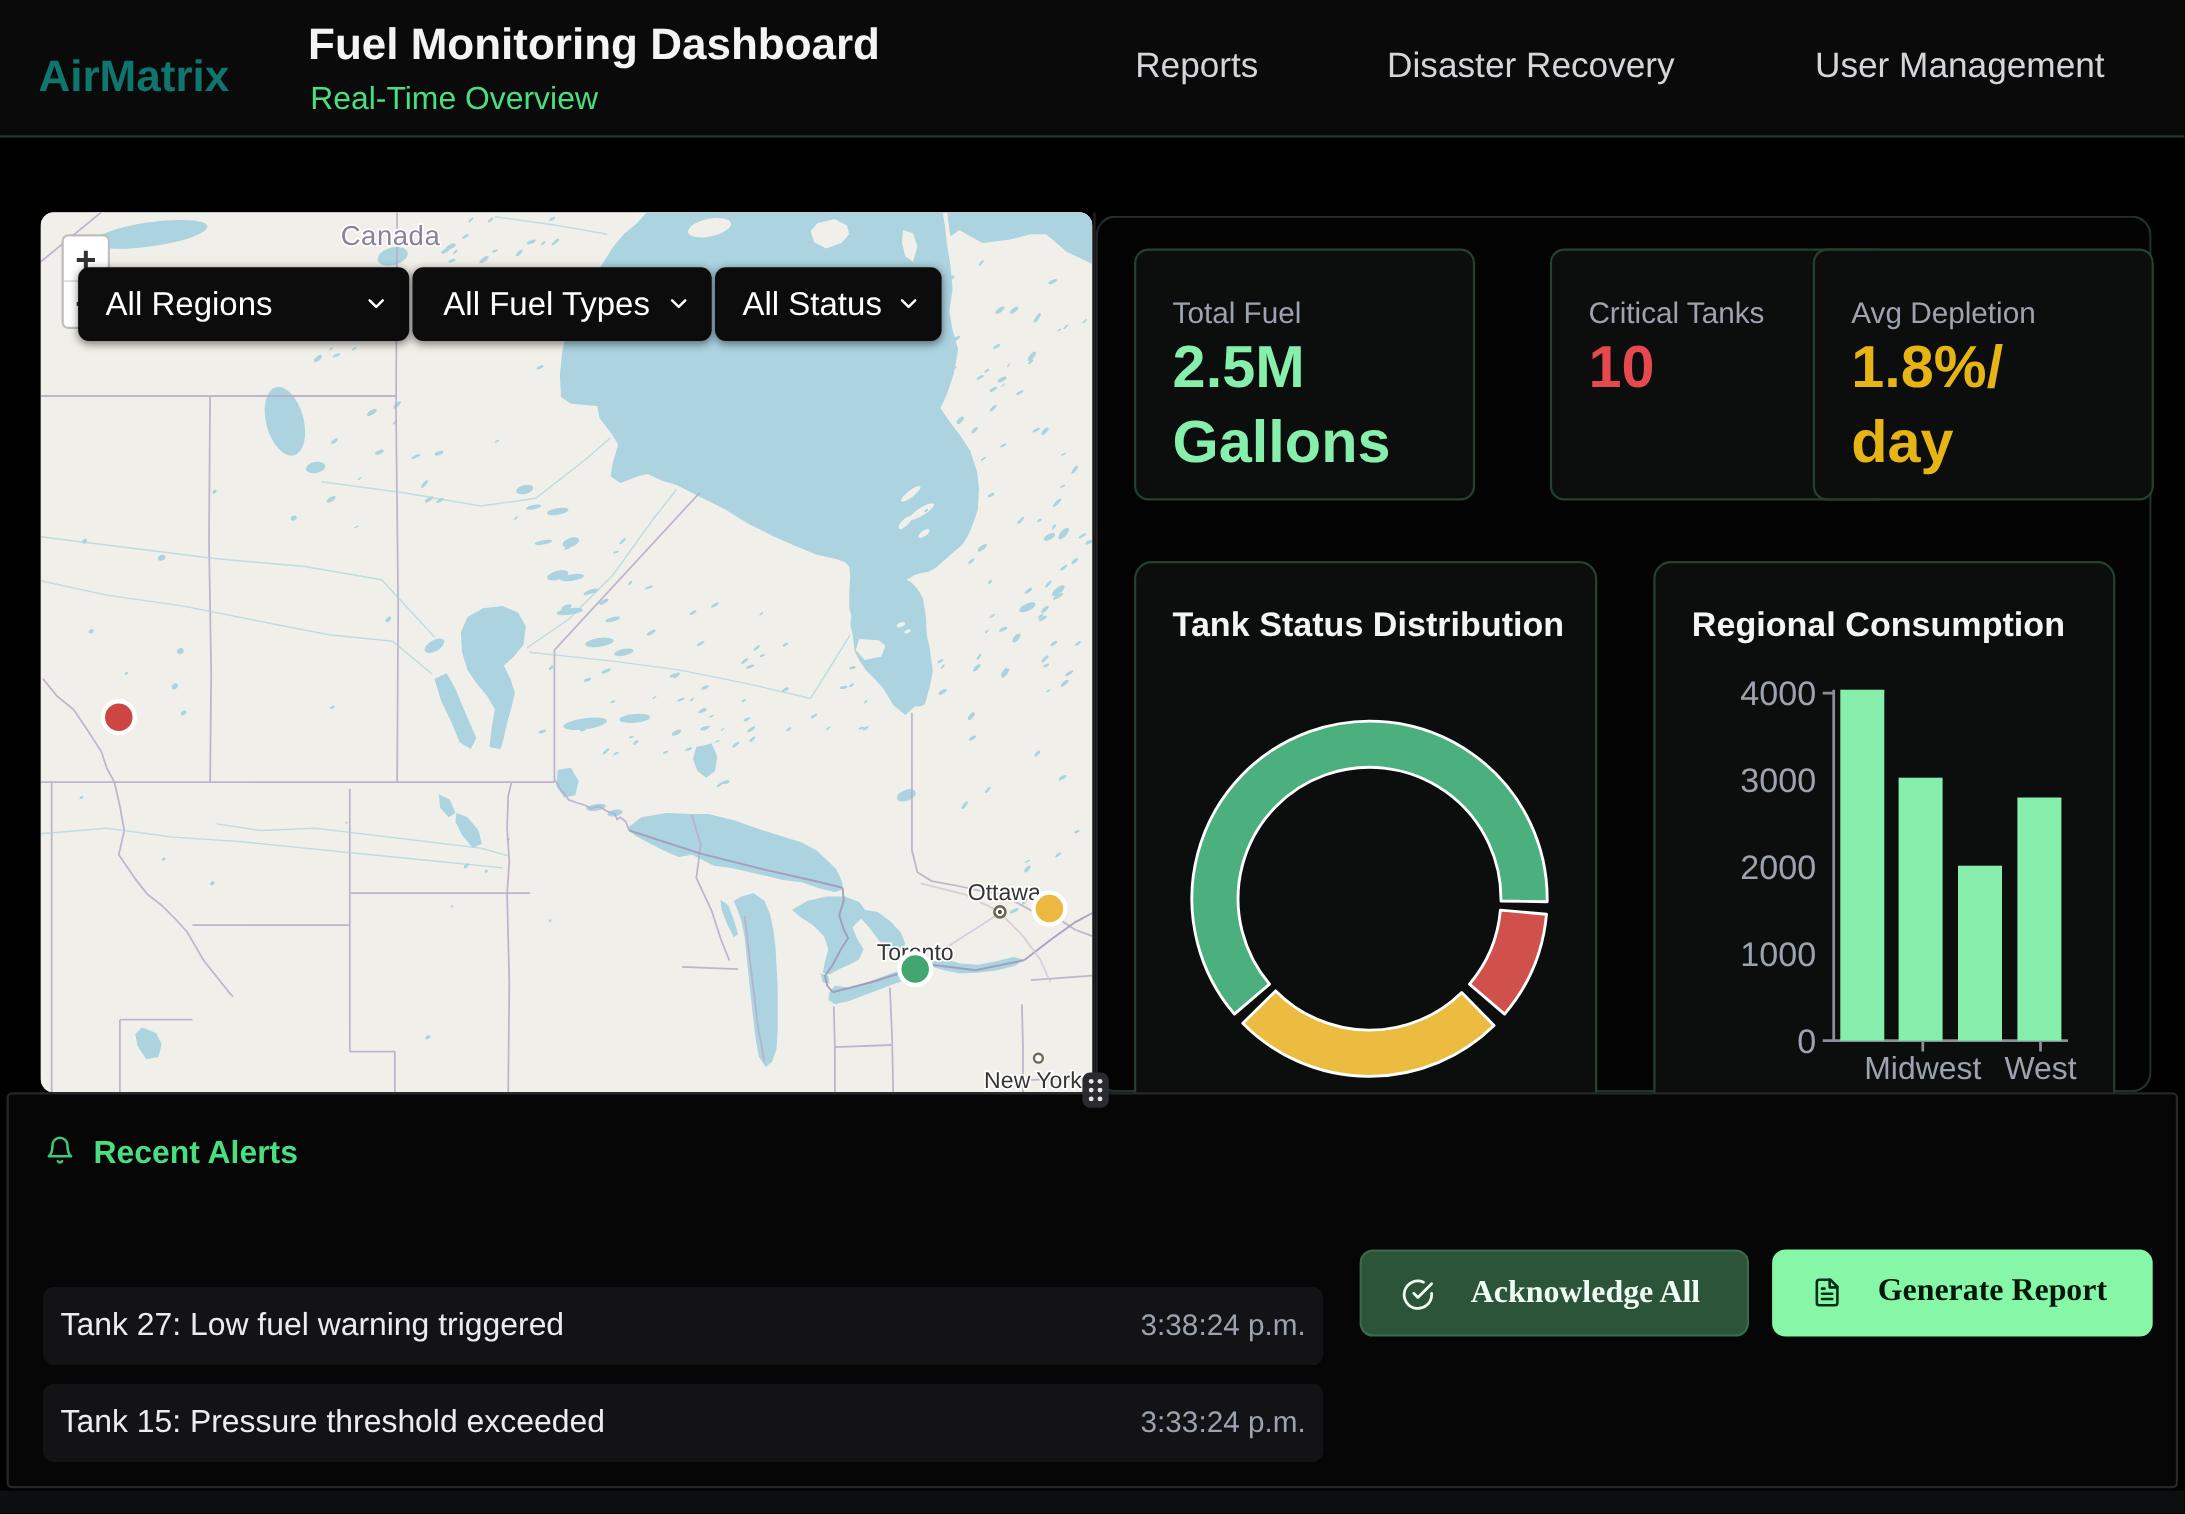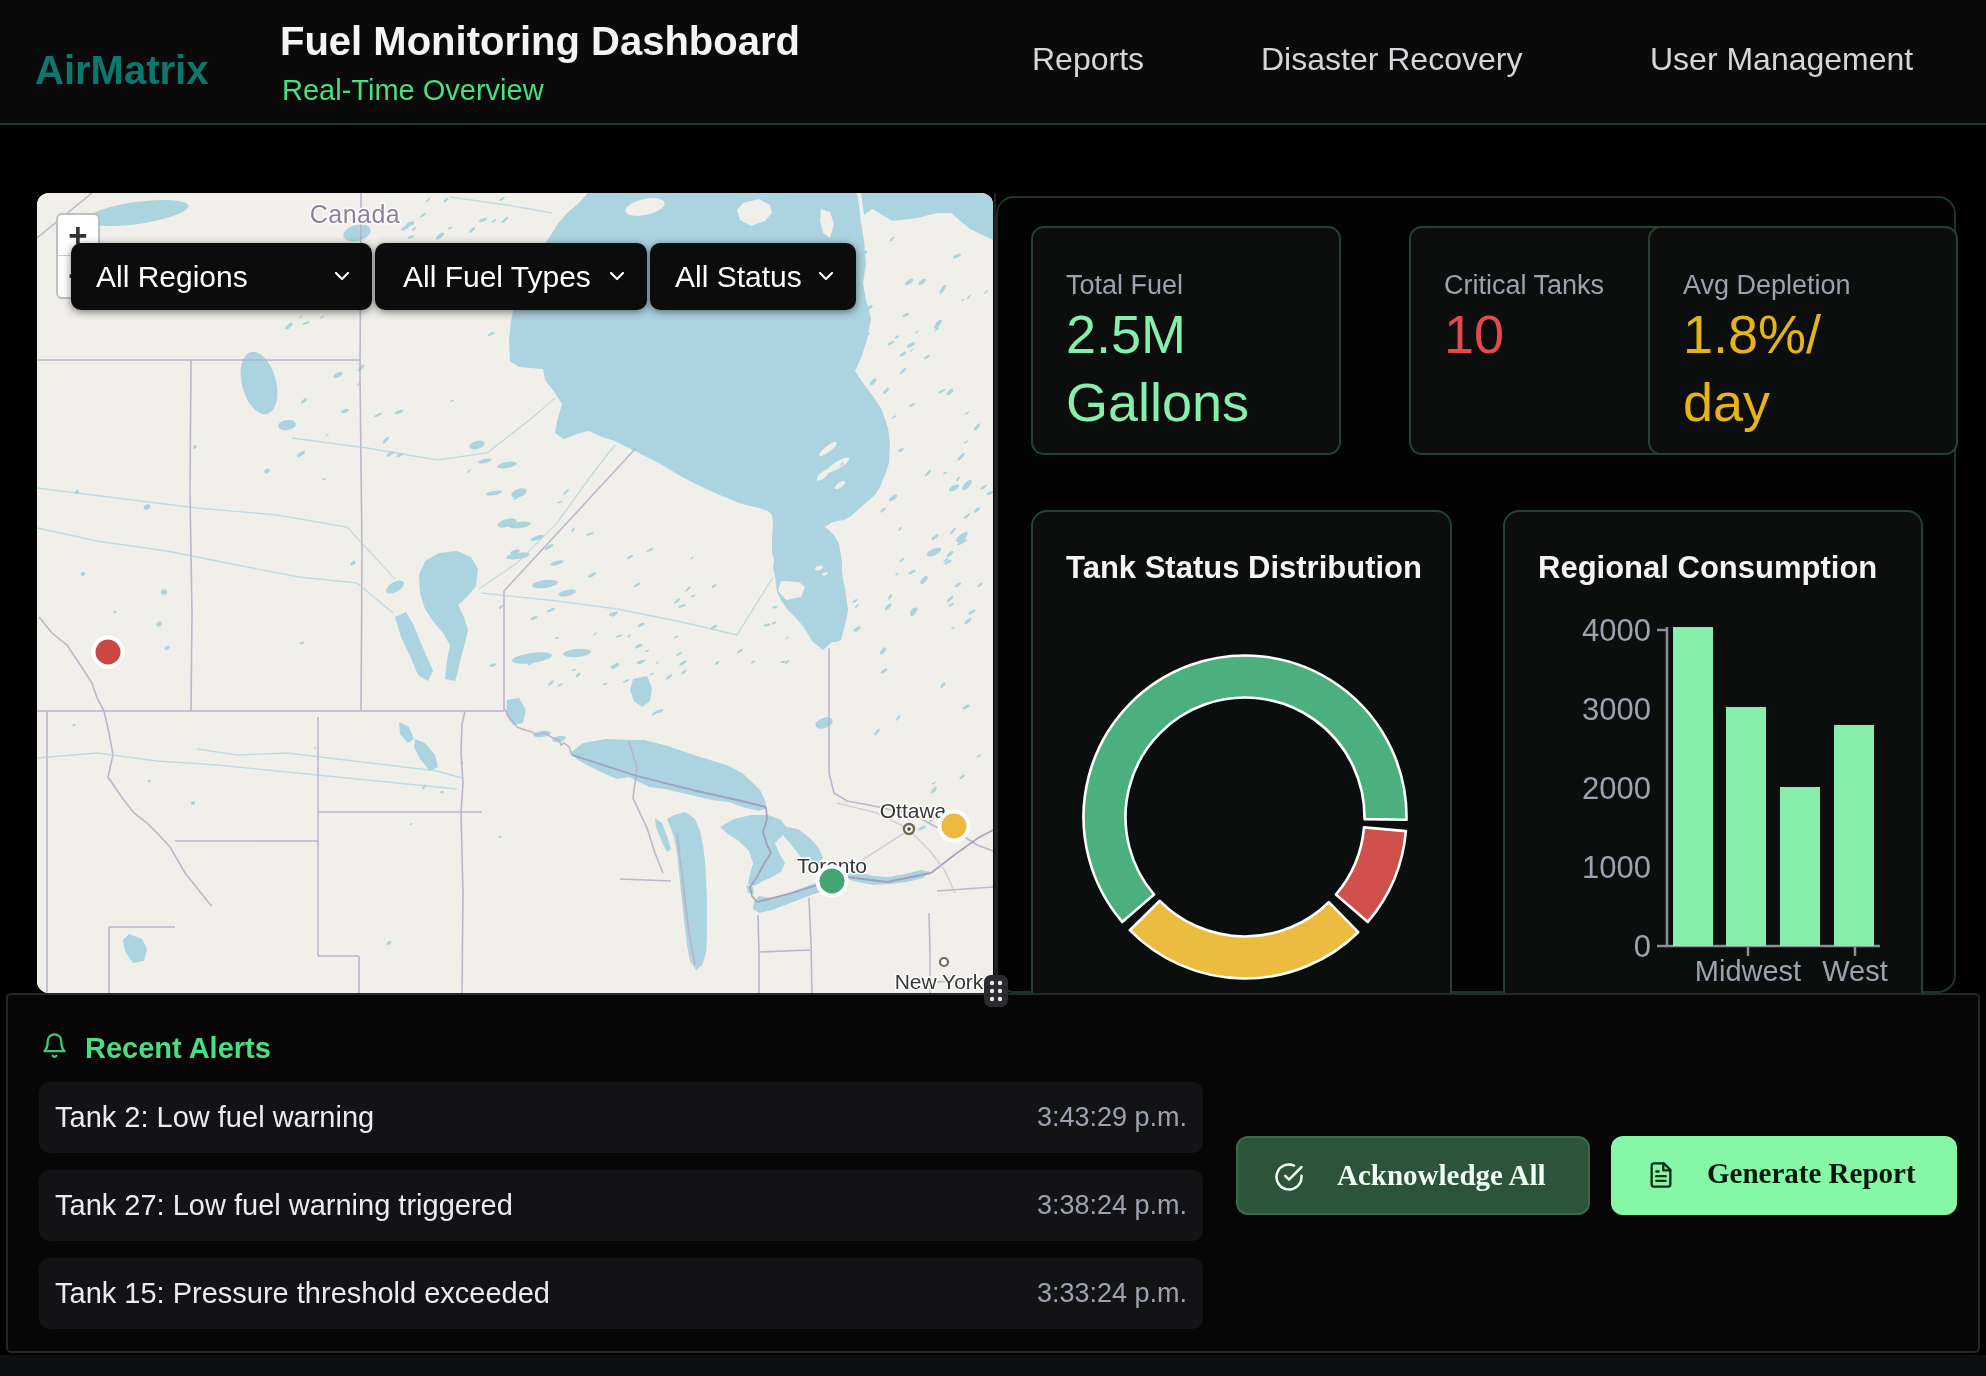--- a/index.html
+++ b/index.html
@@ -13,21 +13,21 @@
 .zoomctl .plus{position:absolute;left:0;top:0;width:40px;height:41px;color:#333;font-size:33px;font-weight:bold;text-align:center;line-height:41px;border-bottom:1px solid #ccc;}
 .zoomctl .minus{position:absolute;left:0;top:42px;width:40px;height:40px;color:#333;font-size:33px;font-weight:bold;text-align:center;line-height:38px;}
 .pill{position:absolute;top:243px;height:67px;background:#0c0c0d;border-radius:10px;color:#fff;font-size:30px;line-height:67px;padding-left:25px;z-index:6;box-shadow:0 2px 8px rgba(0,0,0,0.5);}
 .pill .chev{position:absolute;right:18px;top:21px;line-height:0;}
 .gutter{position:absolute;left:994px;top:193px;width:2px;height:800px;background:#232327;}
 .handle{position:absolute;left:984px;top:975px;width:24px;height:32px;background:#2b2b2f;border-radius:7px;z-index:30;}
 .handle svg{margin:5px 0 0 5px;}
 .rpanel{position:absolute;left:996px;top:196px;width:960px;height:797px;border:2px solid #1c352a;border-left-color:#232327;border-radius:18px;background:#030303;}
 .scard{position:absolute;top:226px;width:310px;height:229px;background:#0b0e0c;border:2px solid #24422f;border-radius:13px;}
 .scard .lab{position:absolute;left:33px;top:42px;font-size:27px;color:#9ca3af;}
-.scard .val{position:absolute;left:33px;top:72px;font-size:54px;font-weight:normal;line-height:68px;}
+.scard .val{position:absolute;left:33px;top:72px;font-size:54px;font-weight:bold;line-height:68px;}
 .ccard{position:absolute;top:510px;width:421px;height:520px;background:#0b0e0c;border:2px solid #24422f;border-radius:16px;}
 .ccard .ct{position:absolute;left:33px;top:38px;font-size:31px;font-weight:bold;color:#f4f4f5;}
 .alerts{position:absolute;left:6px;top:993px;width:1974px;height:360px;background:#060607;border:2px solid #26272b;border-radius:5px;z-index:20;}
 .alhead{position:absolute;left:33px;top:36px;}
 .altitle{position:absolute;left:77px;top:37px;font-size:29px;font-weight:bold;color:#4ade80;}
 .arow{position:absolute;left:31px;width:1164px;height:71px;background:#131316;border-radius:10px;color:#ececf0;font-size:29px;line-height:71px;padding-left:16px;}
 .arow .tm{position:absolute;right:16px;top:0;font-size:27px;color:#9ca3af;}
 .btn{position:absolute;top:1136px;height:79px;border-radius:12px;font-size:29px;font-weight:bold;z-index:25;font-family:Liberation Serif, serif;}
 .btn .ic{position:absolute;left:36px;top:24px;}
 .footerstrip{position:absolute;left:0;top:1355px;width:1986px;height:21px;background:#0d0e10;}
@@ -465,21 +465,20 @@
 </g>
 </svg></div>
 </div>
 
 <div class="alerts">
   <div class="alhead"><svg width="27" height="29" viewBox="0 0 24 24" fill="none" stroke="#3fc878" stroke-width="2" stroke-linecap="round" stroke-linejoin="round">
         <path d="M6 8a6 6 0 0 1 12 0c0 7 3 9 3 9H3s3-2 3-9"></path>
         <path d="M10.3 21a1.94 1.94 0 0 0 3.4 0"></path>
       </svg></div>
   <div class="altitle">Recent Alerts</div>
-  <div class="arow" style="top:87px;">Tank 2: Low fuel warning<span class="tm">3:43:29 p.m.</span></div>
   <div class="arow" style="top:175px;">Tank 27: Low fuel warning triggered<span class="tm">3:38:24 p.m.</span></div>
   <div class="arow" style="top:263px;">Tank 15: Pressure threshold exceeded<span class="tm">3:33:24 p.m.</span></div>
 </div>
 <div class="btn" style="left:1236px;width:354px;background:#2b5438;border:2px solid #3a6a4a;color:#f0fdf4;">
   <span class="ic"><svg width="30" height="30" viewBox="0 0 24 24" fill="none" stroke="#f0fdf4" stroke-width="2" stroke-linecap="round" stroke-linejoin="round">
         <path d="M22 11.08V12a10 10 0 1 1-5.93-9.14"></path>
         <polyline points="22 4 12 14.01 9 11.01"></polyline>
       </svg></span>
     <span style="position:absolute;left:99px;top:21px;">Acknowledge All</span>
 </div>

